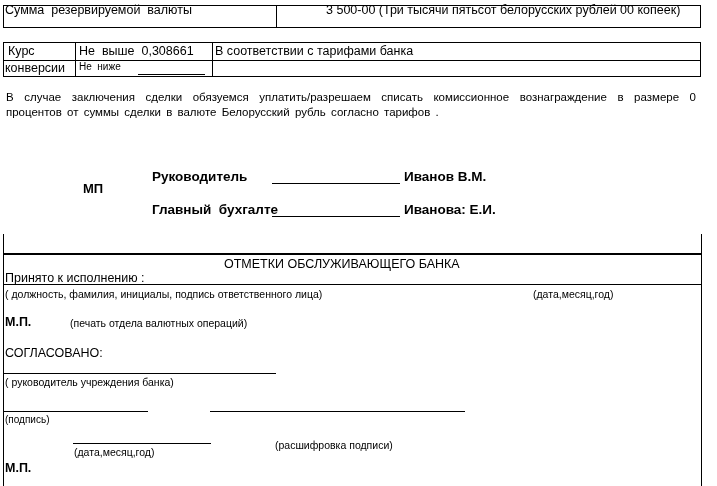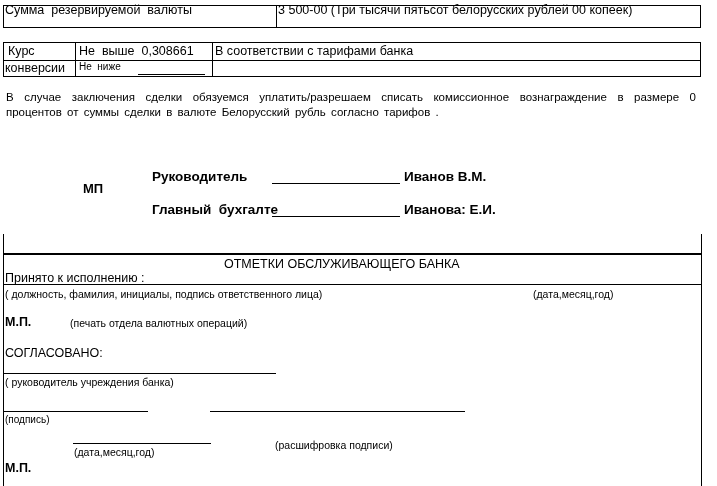--- a/index.html
+++ b/index.html
@@ -43,20 +43,21 @@
   }
   .cell-label-sum {
     position: absolute;
     left: 5px; top: 4px;
     font-size: 12.5px;
   }
   .cell-value-sum {
     position: absolute;
     left: 278px; top: 4px;
     font-size: 12.5px;
+    padding-left: 48px;
   }
 
   
   .tbl-rate {
     position: absolute;
     left: 3px; top: 42px;
     width: 698px; height: 35px;
     border: 1px solid #000;
     box-sizing: border-box;
   }

